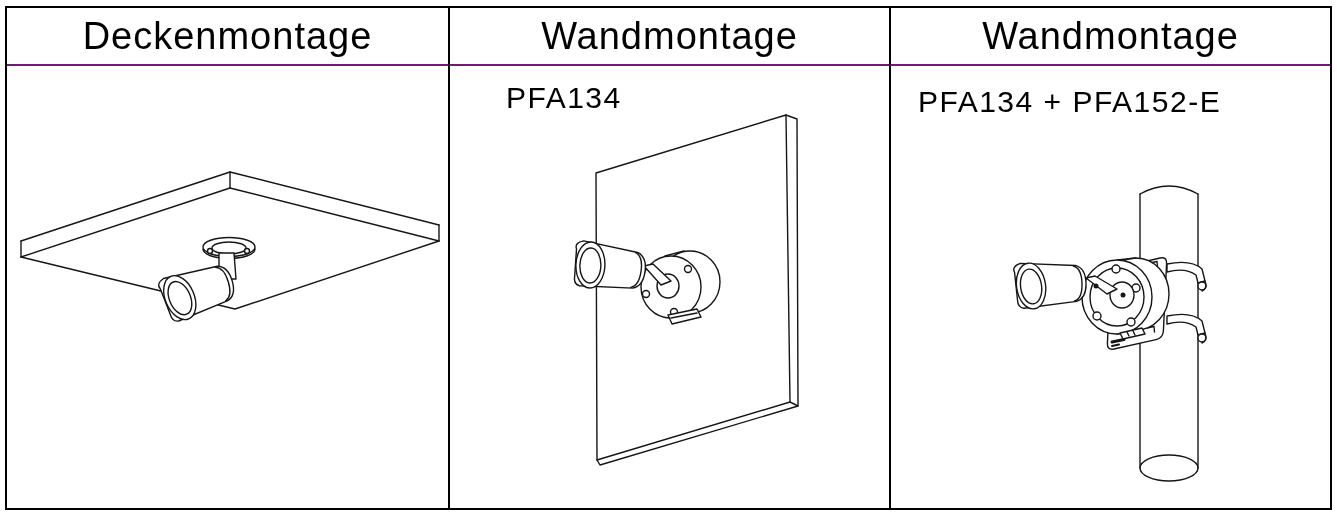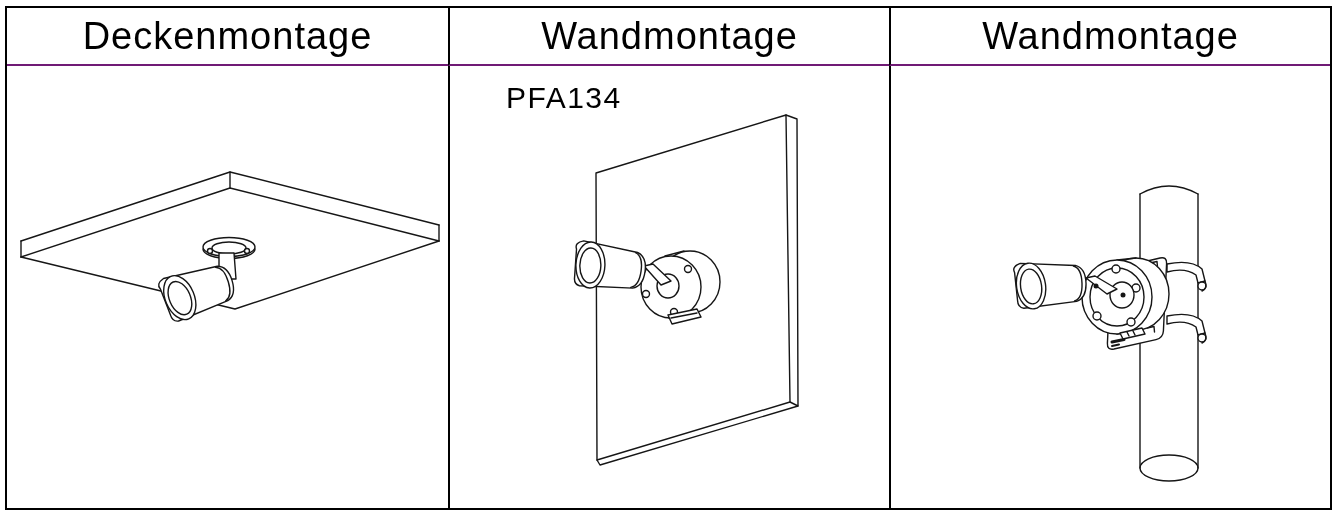--- a/index.html
+++ b/index.html
@@ -140,20 +140,21 @@
           <path d="M236,266 L238,270 M242,265 L244,269"></path>
         </g>
         <g>
           <path d="M195,212 L204,210 L226,223 L216,228 Z" fill="#ffffff"></path>
           <circle cx="205" cy="220" r="2.5" fill="#161616" stroke="none"></circle>
         </g>
         <use href="#bullet-cam" transform="translate(197,217) rotate(-2)"></use>
       </g>
     </svg>
     <div class="products">
+      <div>PFA134 + PFA152-E</div>
     </div>
   </div>
 
 </div>
 
 <div class="products" style="position:absolute;left:462px;top:79px;font-size:30px;letter-spacing:1.5px;line-height:38px;margin-left:44px;">
   <div>PFA134</div>
 </div>
 
 </body></html>

